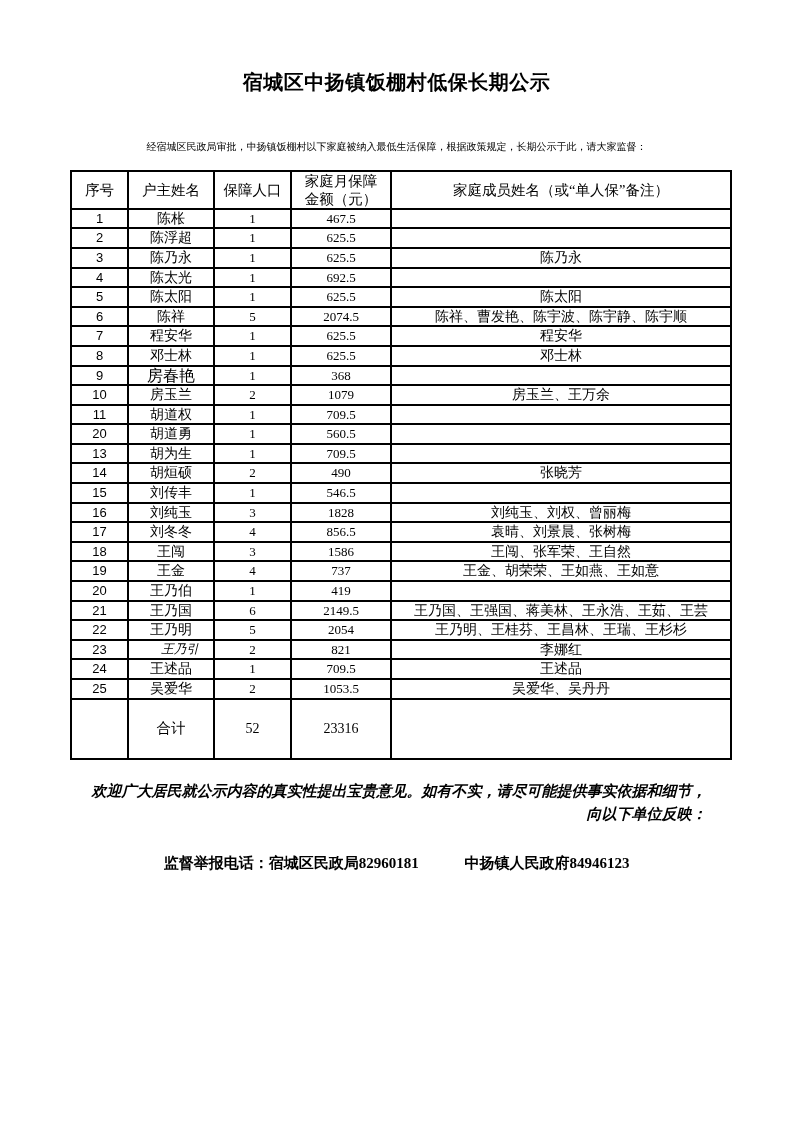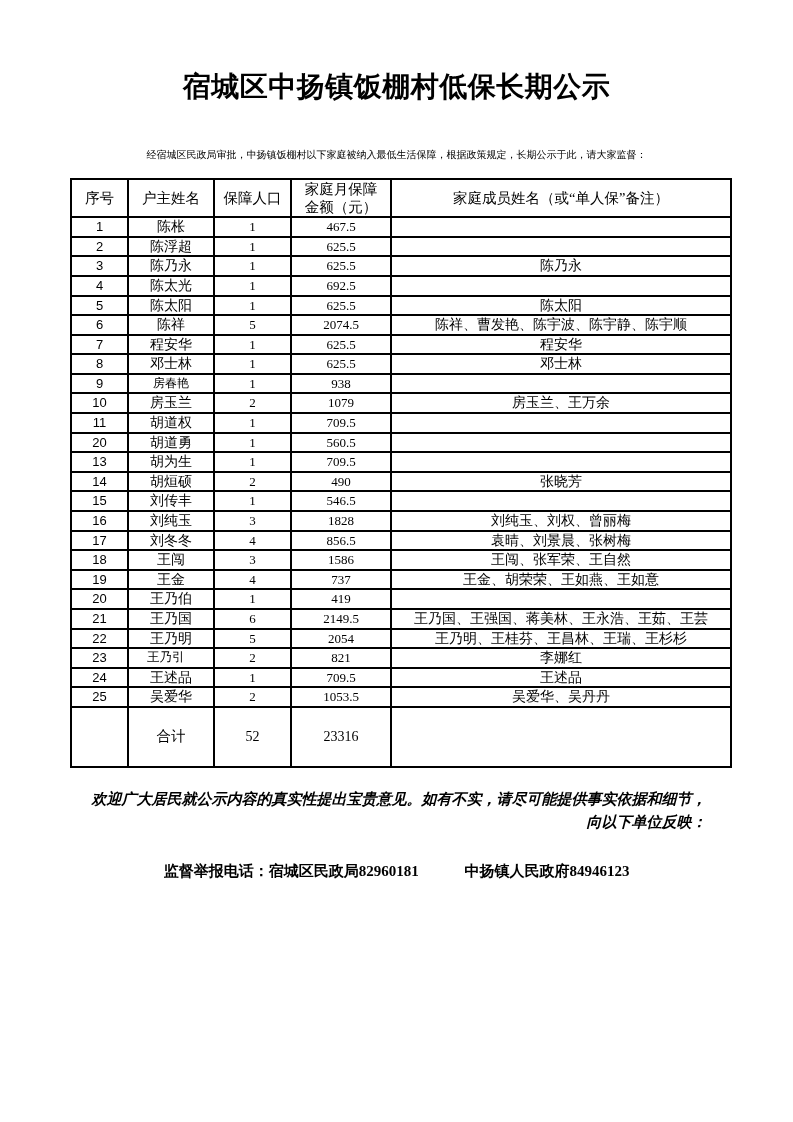--- a/index.html
+++ b/index.html
@@ -17,21 +17,21 @@
   .page {
     width: 793px;
     height: 1122px;
     position: relative;
   }
   .doc-title {
     margin: 72px 0 0 0;
     text-align: center;
     font-family: "Liberation Sans", sans-serif;
     font-weight: bold;
-    font-size: 28px;
+    font-size: 20px;
     line-height: 1.05;
     letter-spacing: 0.5px;
   }
   .intro {
     width: 620px;
     margin: 46px auto 0;
     text-align: center;
     font-size: 10px;
     line-height: 1.55;
   }
@@ -66,22 +66,22 @@
   tbody td:nth-child(1) {
     font-family: "Liberation Sans", sans-serif;
     font-size: 13px;
   }
   tbody td:nth-child(3),
   tbody td:nth-child(4) {
     font-family: "Liberation Serif", serif;
     font-size: 13px;
   }
   
-  tbody tr:nth-child(9) td:nth-child(2)  { font-size: 12px; }
-  tbody tr:nth-child(23) td:nth-child(2) { text-align: left; font-size: 12.5px; padding-left: 18px; }
+  tbody tr:nth-child(9) td:nth-child(2)  { font-size: 16px; }
+  tbody tr:nth-child(23) td:nth-child(2) { text-align: center; font-size: 12.5px; padding-left: 18px; font-style: italic; }
   tfoot td {
     height: 58px;
     font-size: 14.5px;
   }
   tfoot td:nth-child(3),
   tfoot td:nth-child(4) {
     font-family: "Liberation Serif", serif;
     font-size: 14px;
   }
   .footer-note {
@@ -190,21 +190,21 @@
     <td>邓士林</td>
     <td>1</td>
     <td>625.5</td>
     <td>邓士林</td>
   </tr>
 
   <tr>
     <td>9</td>
     <td>房春艳</td>
     <td>1</td>
-    <td>938</td>
+    <td>368</td>
     <td></td>
   </tr>
 
   <tr>
     <td>10</td>
     <td>房玉兰</td>
     <td>2</td>
     <td>1079</td>
     <td>房玉兰、王万余</td>
   </tr>

